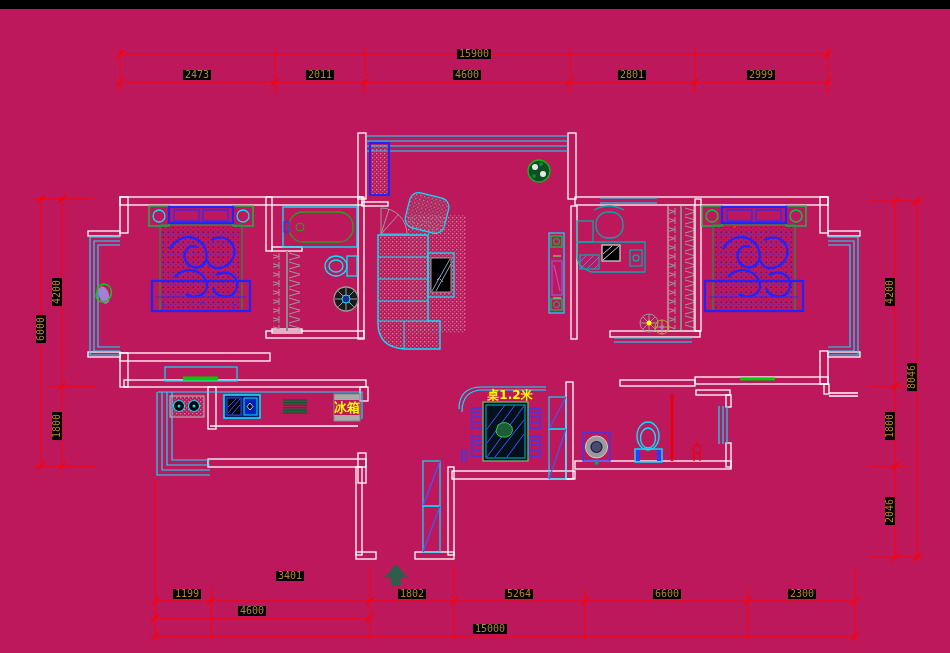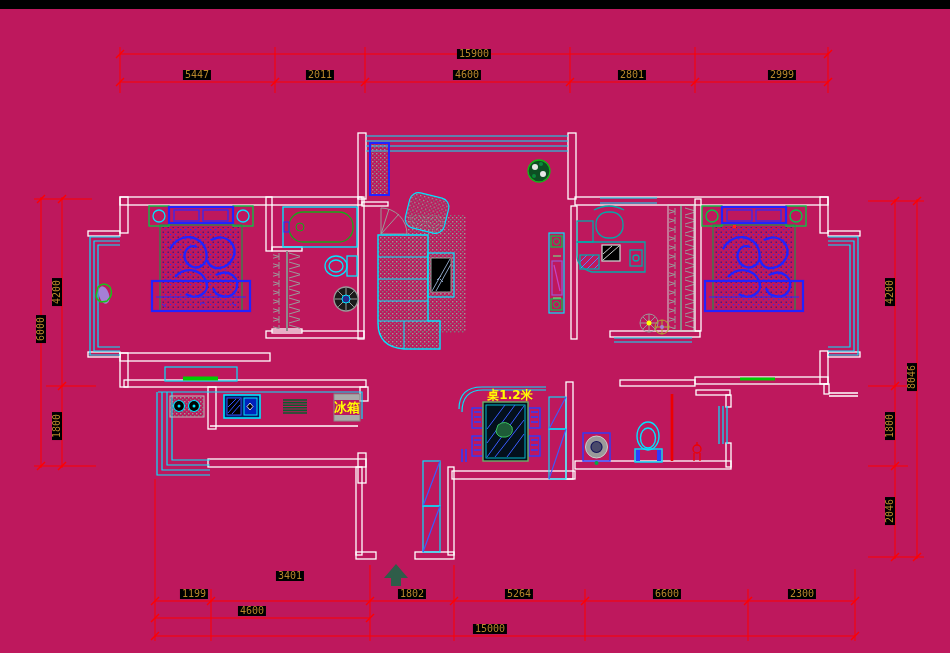--- a/index.html
+++ b/index.html
@@ -347,36 +347,36 @@
              M116,77 l8,-8 M271,77 l8,-8 M361,77 l8,-8 M566,77 l8,-8 M691,77 l8,-8 M824,77 l8,-8
              M37,194 l8,-8 M37,461 l8,-8 M58,194 l8,-8 M58,381 l8,-8 M58,461 l8,-8
              M891,196 l8,-8 M891,381 l8,-8 M891,461 l8,-8 M891,552 l8,-8 M913,196 l8,-8 M913,552 l8,-8
              M151,596 l8,-8 M207,596 l8,-8 M366,596 l8,-8 M450,596 l8,-8 M581,596 l8,-8 M744,596 l8,-8 M851,596 l8,-8
              M151,613 l8,-8 M366,613 l8,-8
              M151,631 l8,-8 M851,631 l8,-8"></path>
   </g>
 </svg>
 
 <div class="dim" style="left:474px;top:45px">15900</div>
-<div class="dim" style="left:197px;top:66px">5447</div>
+<div class="dim" style="left:197px;top:66px">2473</div>
 <div class="dim" style="left:320px;top:66px">2011</div>
 <div class="dim" style="left:467px;top:66px">4600</div>
 <div class="dim" style="left:632px;top:66px">2801</div>
-<div class="dim" style="left:782px;top:66px">2999</div>
+<div class="dim" style="left:761px;top:66px">2999</div>
 
 <div class="dim rot" style="left:41px;top:320px">6000</div>
 <div class="dim rot" style="left:57px;top:283px">4200</div>
 <div class="dim rot" style="left:57px;top:417px">1800</div>
 
 <div class="dim rot" style="left:890px;top:283px">4200</div>
 <div class="dim rot" style="left:890px;top:417px">1800</div>
 <div class="dim rot" style="left:890px;top:502px">2046</div>
 <div class="dim rot" style="left:912px;top:368px">8046</div>
 
-<div class="dim" style="left:194px;top:585px">1199</div>
+<div class="dim" style="left:187px;top:585px">1199</div>
 <div class="dim" style="left:290px;top:567px">3401</div>
 <div class="dim" style="left:412px;top:585px">1802</div>
 <div class="dim" style="left:519px;top:585px">5264</div>
 <div class="dim" style="left:667px;top:585px">6600</div>
 <div class="dim" style="left:802px;top:585px">2300</div>
 <div class="dim" style="left:252px;top:602px">4600</div>
 <div class="dim" style="left:490px;top:620px">15000</div>
 
 <div class="dim cjk" style="left:347px;top:398px">冰箱</div>
 <div class="dim cjk" style="left:510px;top:386px;font-size:12px">桌1.2米</div>

